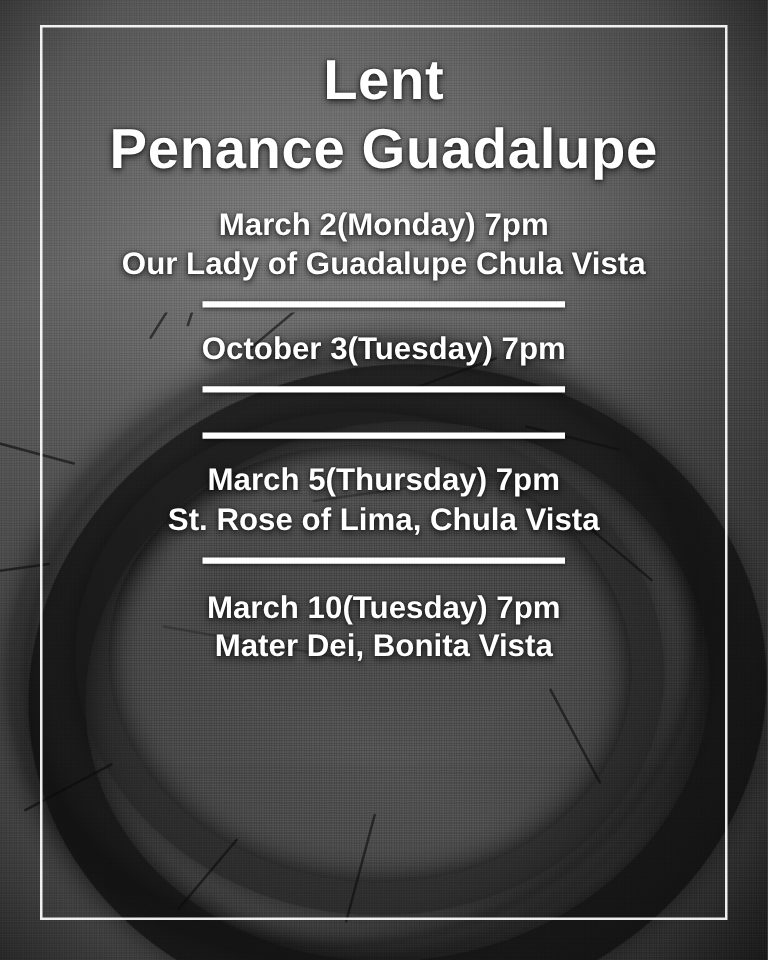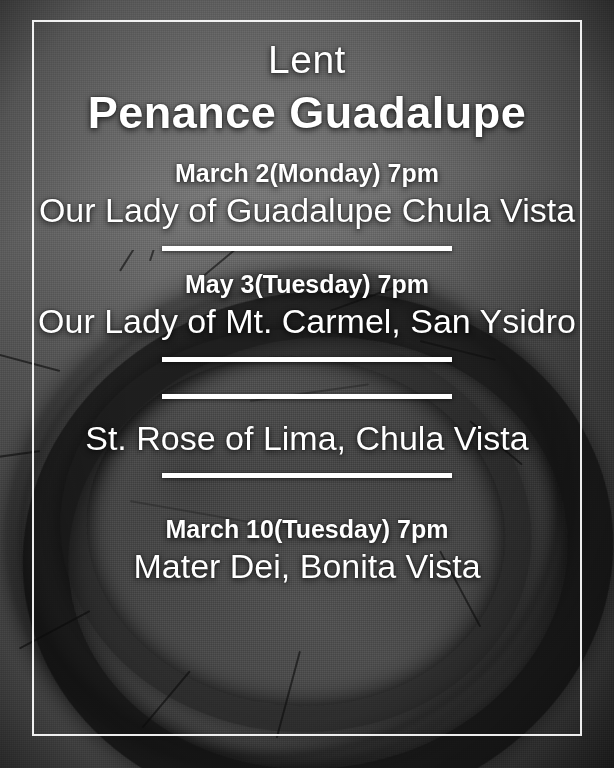--- a/index.html
+++ b/index.html
@@ -116,22 +116,22 @@
     bottom: 32px;
     display: flex;
     flex-direction: column;
     align-items: center;
     text-align: center;
     color: #ffffff;
     text-shadow: 0 2px 6px rgba(0,0,0,0.75), 0 0 2px rgba(0,0,0,0.6);
   }
 
   .title-1 {
-    font-size: 39px;
-    font-weight: normal;
+    font-size: 45px;
+    font-weight: bold;
     letter-spacing: 0.5px;
     margin-top: 20px;
     line-height: 1.05;
   }
   .title-2 {
     font-size: 45px;
     font-weight: bold;
     letter-spacing: 0.5px;
     margin-top: 8px;
     line-height: 1.05;
@@ -149,32 +149,32 @@
     display: flex;
     flex-direction: column;
     align-items: center;
   }
   .svc-line1 {
     font-size: 25px;
     font-weight: bold;
     line-height: 1.25;
   }
   .svc-line2 {
-    font-size: 34px;
-    font-weight: normal;
+    font-size: 25px;
+    font-weight: bold;
     line-height: 1.25;
   }
   .divider {
     width: 290px;
     height: 5px;
     background: #ffffff;
     margin: 14px 0 18px 0;
     box-shadow: 0 1px 4px rgba(0,0,0,0.6);
   }
-  .service.last .svc-line1 { margin-top: 18px; }
+  .service.last .svc-line1 { margin-top: 2px; }
 </style>
 </head>
 <body>
 
 <div class="poster">
 
   <div class="bg-base"></div>
   <div class="bg-weave"></div>
 
   <div class="thorn-ring outer"></div>
@@ -209,30 +209,30 @@
 
     <div class="services">
 
       <div class="service">
         <div class="svc-line1">March 2(Monday) 7pm</div>
         <div class="svc-line2">Our Lady of Guadalupe Chula  Vista</div>
         <div class="divider"></div>
       </div>
 
       <div class="service">
-        <div class="svc-line1">May 3(Tuesday) 7pm</div>
-        <div class="svc-line2">Our Lady of Mt. Carmel, San Ysidro</div>
-        <div class="divider"></div>
-      </div>
-
-      <div class="service">
-        <div class="divider"></div>
-      </div>
-
-      <div class="service">
+        <div class="svc-line1">October 3(Tuesday) 7pm</div>
+        <div class="divider"></div>
+      </div>
+
+      <div class="service">
+        <div class="divider"></div>
+      </div>
+
+      <div class="service">
+        <div class="svc-line1">March 5(Thursday) 7pm</div>
         <div class="svc-line2">St. Rose of Lima, Chula Vista</div>
         <div class="divider"></div>
       </div>
 
       <div class="service last">
         <div class="svc-line1">March 10(Tuesday) 7pm</div>
         <div class="svc-line2">Mater Dei, Bonita Vista</div>
       </div>
 
     </div>

